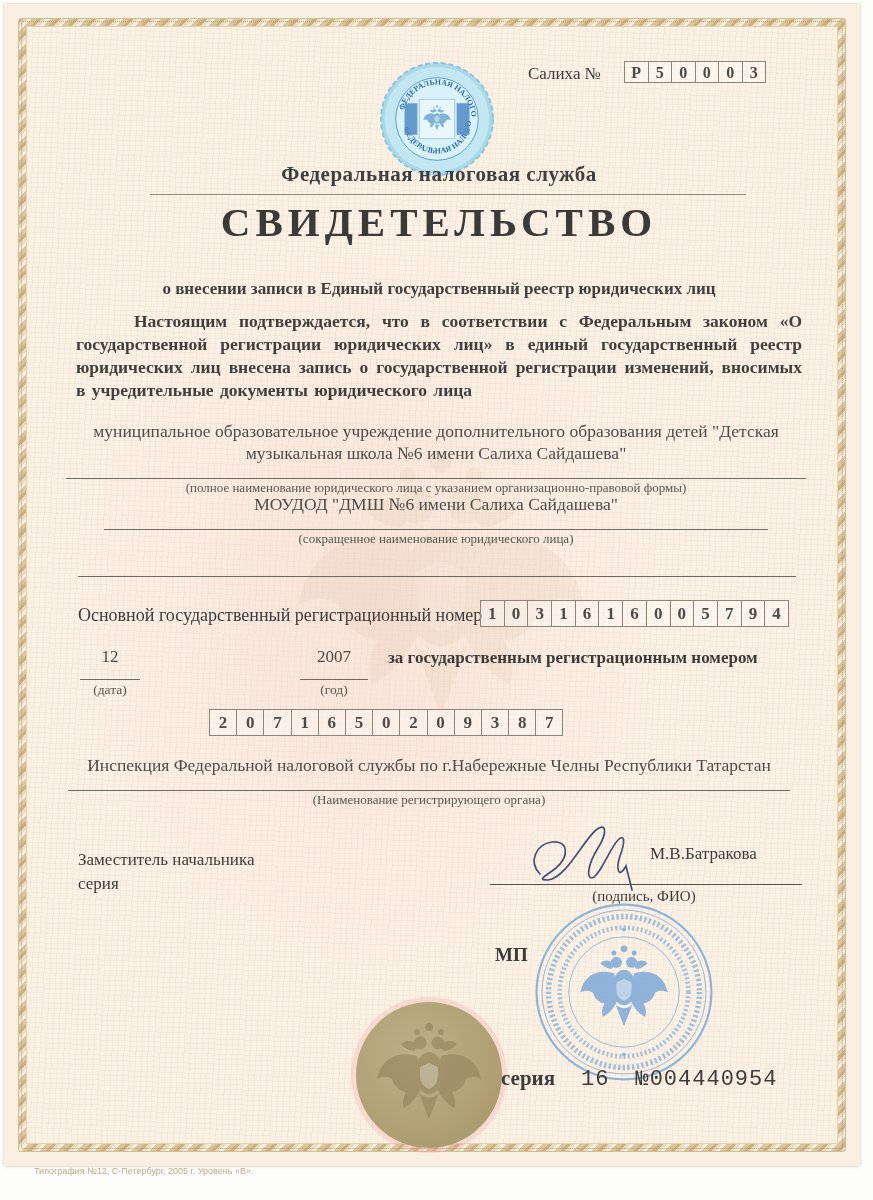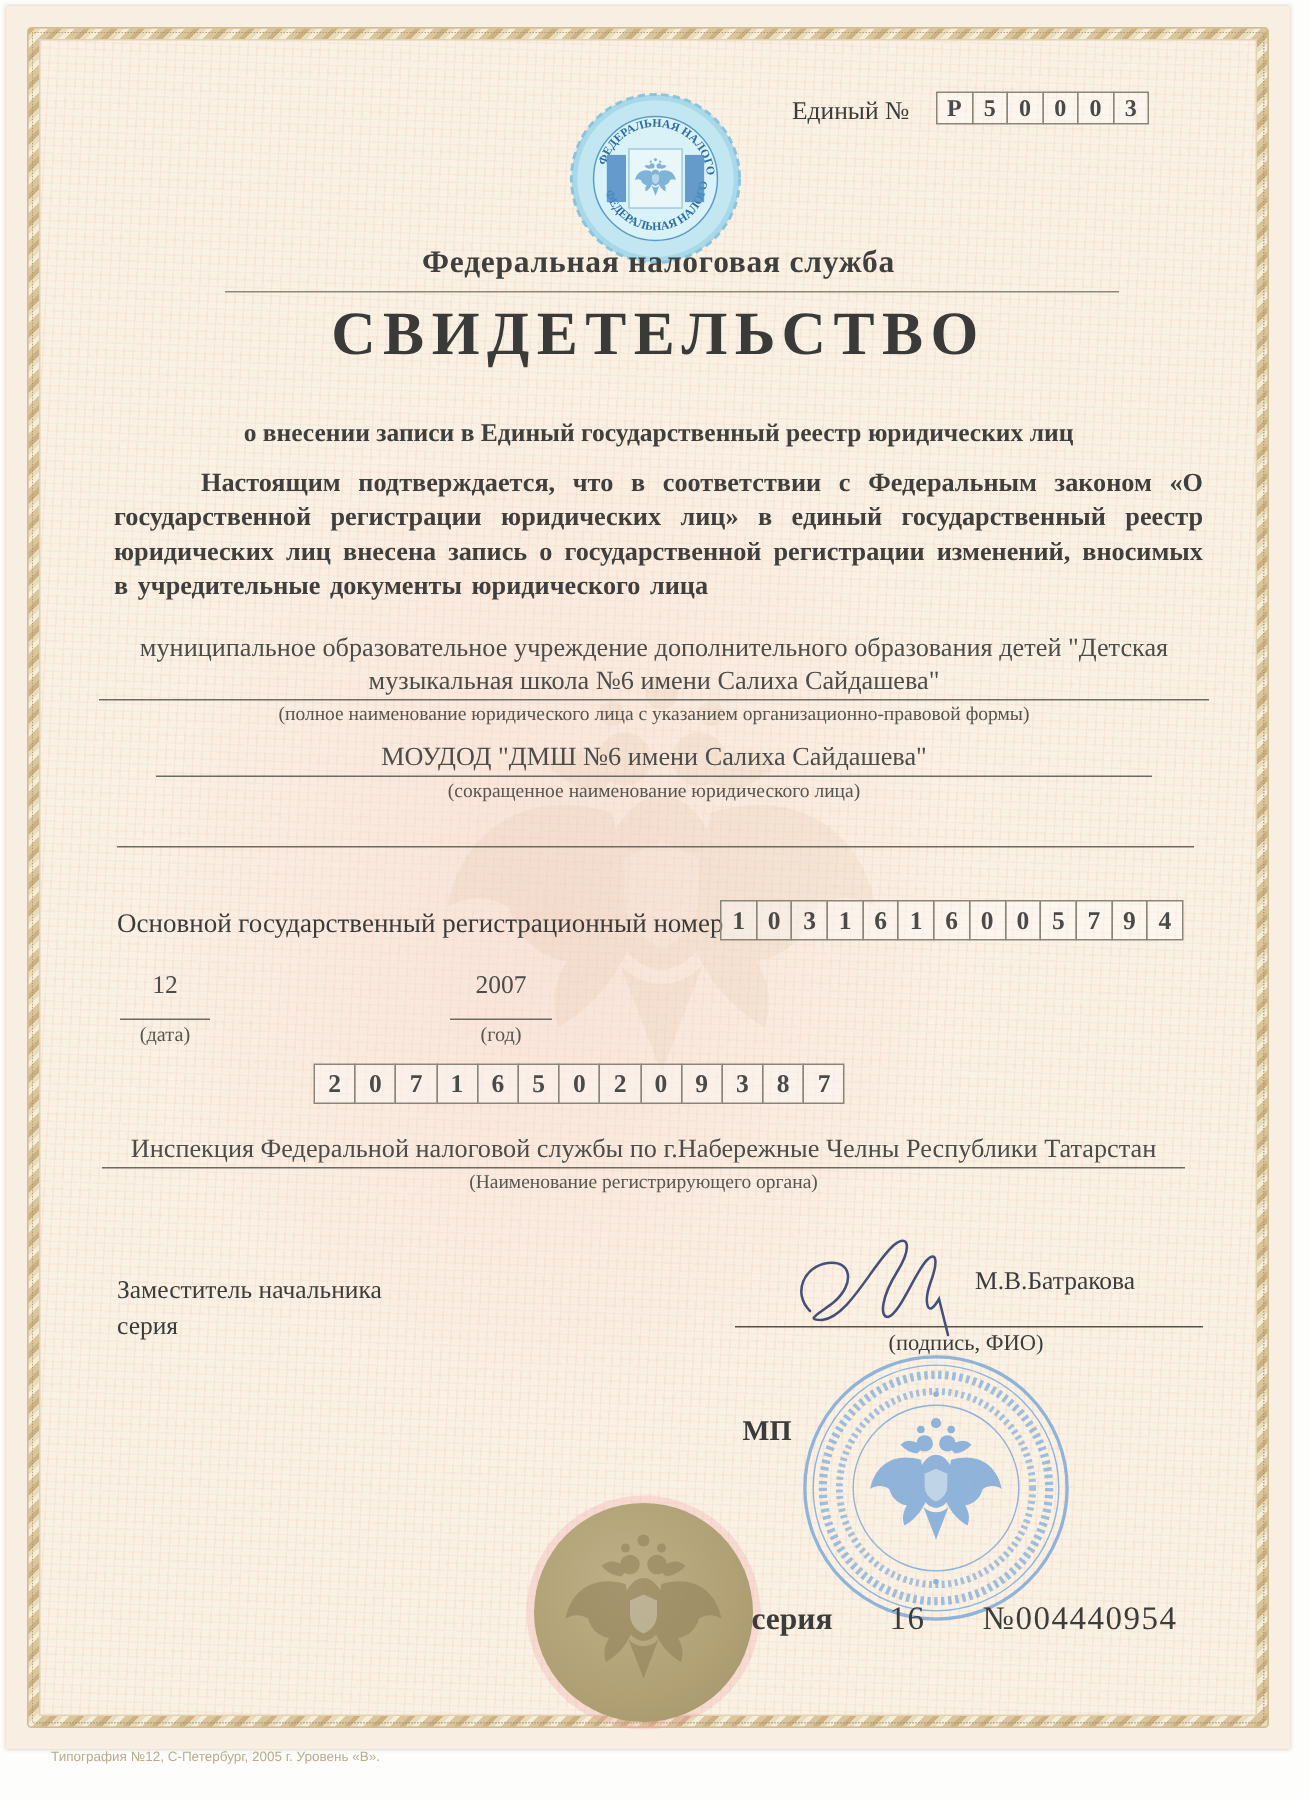--- a/index.html
+++ b/index.html
@@ -32,35 +32,35 @@
   .cellrow span{display:block;box-sizing:border-box;border:1px solid #8a8577;margin-left:-1px;
         text-align:center;font-weight:bold;font-family:"Liberation Serif",serif;color:#4a4a48;
         background:rgba(255,255,255,.35);}
   .form-cells span{width:24.5px;height:22px;font-size:16px;line-height:21px;}
   .num-cells span{width:24.7px;height:27px;font-size:17px;line-height:26px;}
   .grn-cells span{width:28.2px;height:27px;font-size:17px;line-height:26px;}
 
   
   .field{position:absolute;text-align:center;}
   .field .val{display:block;font-size:17.5px;line-height:22px;color:#4c4c4a;
-        border-bottom:1.2px solid #6d6a62;padding:0 4px 2px;}
+        border-bottom:1.2px solid #6d6a62;padding:0 4px 14px;}
   .field .cap{display:block;font-size:13px;line-height:15px;color:#565550;padding-top:1px;}
   .writein{position:absolute;text-align:center;}
   .writein .val{display:block;font-size:17px;line-height:19px;border-bottom:1.2px solid #6d6a62;padding-bottom:13px;color:#4c4c4a;}
   .writein .cap{display:block;font-size:13.5px;color:#565550;padding-top:2px;}
 
   .hairline{position:absolute;height:0;border-top:1px solid #8d8878;}
 
   .title-agency{font-size:21px;letter-spacing:.5px;color:#3f3f3d;}
   .title-main{font-size:41px;letter-spacing:5px;color:#3a3a38;}
   .subtitle{font-size:17px;color:#3f3f3d;}
   .para{font-size:17.5px;line-height:23px;text-align:justify;text-indent:58px;color:#403f3d;
         word-spacing:2px;}
 
-  .mono-serial{font-family:Liberation Serif, serif;font-size:22px;color:#3c3c3a;letter-spacing:1px;margin-left:12px;}
+  .mono-serial{font-family:Liberation Mono, monospace;font-size:22px;color:#3c3c3a;letter-spacing:1px;}
   .series-label{font-size:21px;font-weight:bold;color:#3c3c3a;}
 
   .stamp-blue{opacity:.85;}
   .seal-gold{position:absolute;left:352px;top:998px;width:146px;height:146px;border-radius:50%;
         background:radial-gradient(circle at 42% 38%, #c0b089, #b0a074 60%, #a3936a);
         box-shadow:0 0 0 2px rgba(243,170,170,.0), 0 0 0 5px rgba(240,160,165,.28);}
   .seal-gold svg{position:absolute;left:13px;top:13px;width:120px;height:120px;color:#8e7f58;opacity:.55;}
 
   .footer-print{font-family:Liberation Sans, sans-serif;font-size:9px;color:#bcab8d;}
 </style>
@@ -110,21 +110,21 @@
       </text>
       <text font-size="8" fill="#2d6da8" font-family="Liberation Serif, serif" font-weight="bold">
         <textPath href="#arcBot" startOffset="8%">ФЕДЕРАЛЬНАЯ НАЛОГОВАЯ СЛУЖБА</textPath>
       </text>
       <rect x="27" y="44" width="13" height="32" fill="#4f8cc4" opacity=".85"></rect>
       <rect x="80" y="44" width="13" height="32" fill="#4f8cc4" opacity=".85"></rect>
       <rect x="42" y="40" width="36" height="40" fill="#eaf7fa" stroke="#9fc9dd"></rect>
       <use href="#eagle" x="44" y="42" width="32" height="36" color="#7fb4d8"></use>
     </svg>
 
-    <div class="abs serif17" style="left:524px;top:60px;">Единый №</div>
+    <div class="abs serif17" style="left:524px;top:60px;">Салиха №</div>
     <div class="abs cellrow form-cells" style="left:621px;top:57px;">
         <span>Р</span>
         <span>5</span>
         <span>0</span>
         <span>0</span>
         <span>0</span>
         <span>3</span>
       </div>
 
     <div class="abs center title-agency b" style="left:60px;top:158px;width:750px;">Федеральная налоговая служба</div>
@@ -166,20 +166,21 @@
       </div>
 
     <div class="writein" style="left:76px;top:643px;width:60px;">
       <span class="val">12</span>
       <span class="cap">(дата)</span>
     </div>
     <div class="writein" style="left:296px;top:643px;width:68px;">
       <span class="val">2007</span>
       <span class="cap">(год)</span>
     </div>
+    <div class="abs serif17 b" style="left:384px;top:644px;width:420px;">за  государственным регистрационным номером</div>
 
     <div class="abs cellrow grn-cells" style="left:206px;top:705px;">
         <span>2</span>
         <span>0</span>
         <span>7</span>
         <span>1</span>
         <span>6</span>
         <span>5</span>
         <span>0</span>
         <span>2</span>

